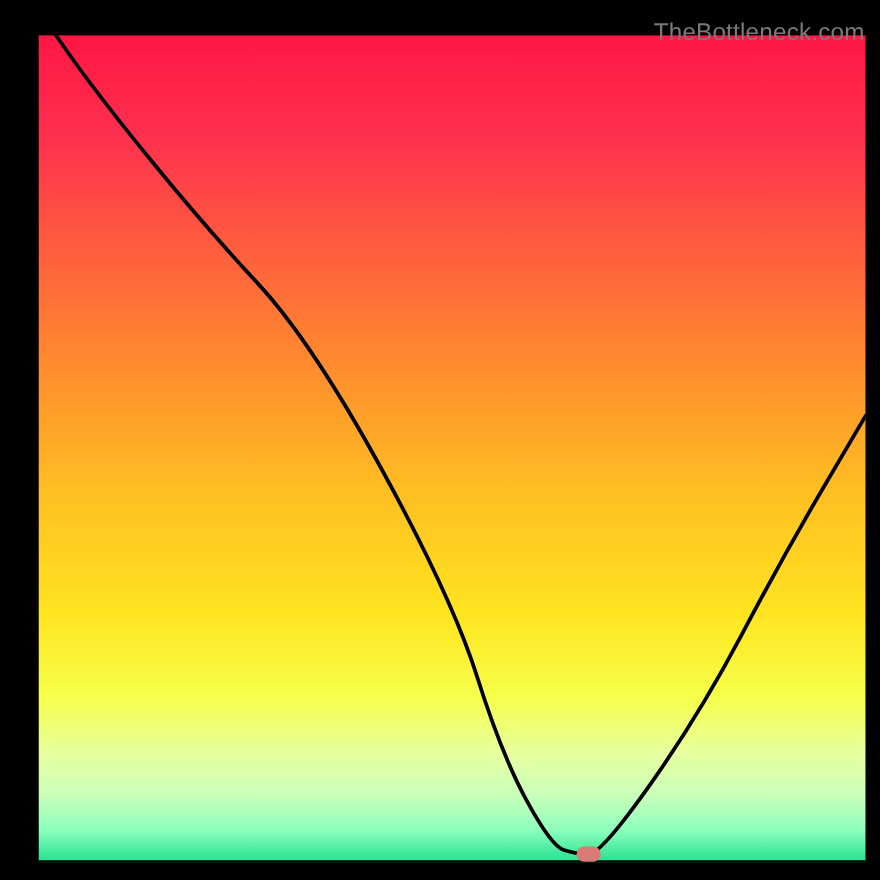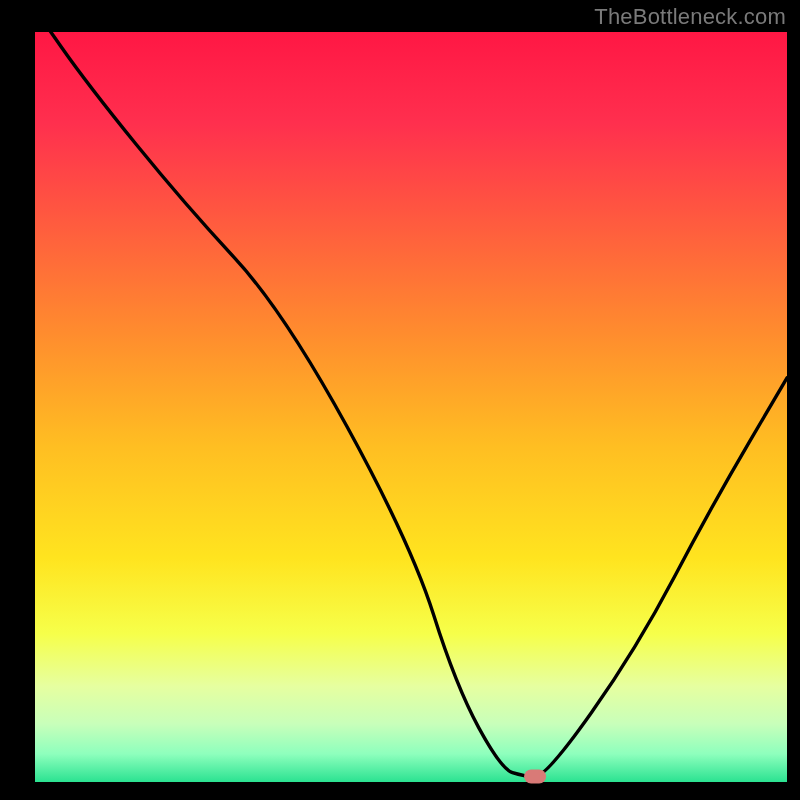--- a/index.html
+++ b/index.html
@@ -12,21 +12,21 @@
     font-family: Arial, Helvetica, sans-serif;
   }
   .frame {
     position: relative;
     width: 800px;
     height: 800px;
     background: #000;
   }
   .watermark {
     position: absolute;
-    top: 4px;
+    top: 16px;
     right: 14px;
     color: #7a7a7a;
     font-size: 22px;
     letter-spacing: 0.2px;
     z-index: 10;
   }
   .plot {
     position: absolute;
     left: 35px;
     top: 32px;

